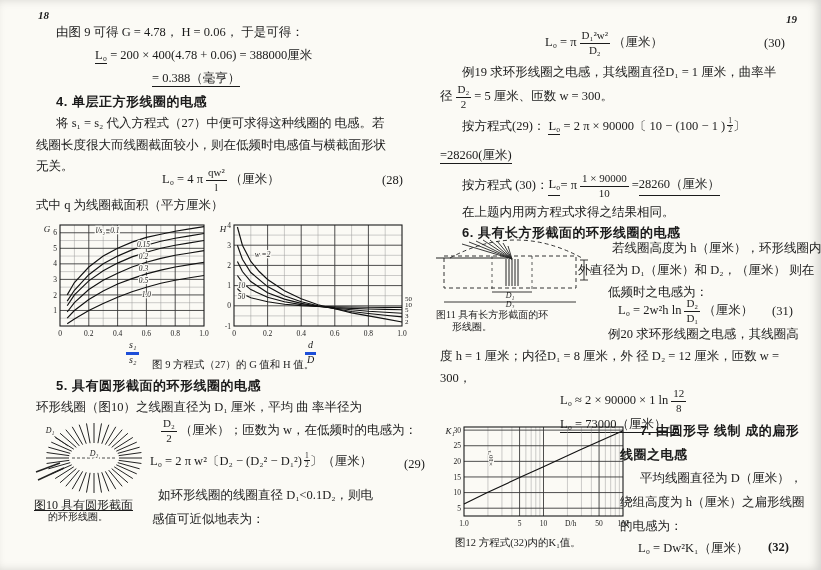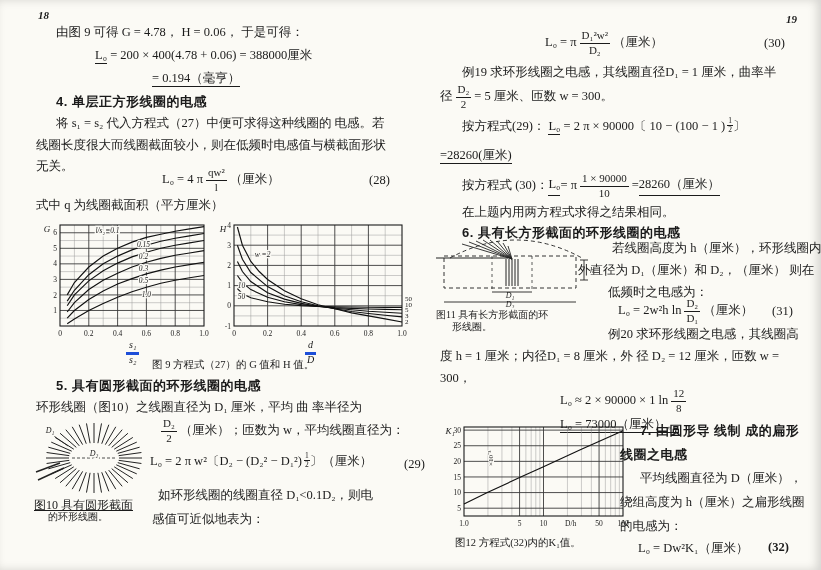--- a/index.html
+++ b/index.html
@@ -29,37 +29,37 @@
 <body>
 
 <div class="page">
 
   <div class="ln pgno" style="left:38px;top:8px;font-family:Liberation Serif, serif;">18</div>
 
   <div class="ln" style="left:56px;top:24px;">由图 9 可得 G = 4.78，  H = 0.06，  于是可得：</div>
 
   <div class="ln" style="left:95px;top:47px;"><span class="u">L₀</span><span> = 200 × 400(4.78 + 0.06) = 388000厘米</span></div>
 
-  <div class="ln" style="left:152px;top:70px;"><span class="u">= 0.194（毫亨）</span></div>
+  <div class="ln" style="left:152px;top:70px;"><span class="u">= 0.388（毫亨）</span></div>
 
   <div class="ln hd" style="left:56px;top:93px;">4.  单层正方形线圈的电感</div>
 
   <div class="ln" style="left:56px;top:115px;">将 s₁ = s₂ 代入方程式（27）中便可求得这种线圈的 电感。若</div>
   <div class="ln" style="left:36px;top:137px;">线圈长度很大而线圈截面较小，则在低频时电感值与横截面形状</div>
   <div class="ln" style="left:36px;top:158px;">无关。</div>
 
   <div class="ln fl" style="left:162px;top:167px;">
     <span>L₀ = 4 π</span>
     <span class="fr">
         <span class="n">qw²</span>
         <span class="d">l</span>
       </span>
     <span>（厘米）</span>
   </div>
-  <div class="eqno" style="left:369px;top:173px;">(28)</div>
+  <div class="eqno" style="left:382px;top:173px;">(28)</div>
 
   <div class="ln" style="left:36px;top:197px;">式中 q 为线圈截面积（平方厘米）</div>
 
   <div class="graph" style="left:40px;top:221px;"><svg width="170" height="120" viewBox="0 0 170 120">
         <line x1="34.4" y1="4" x2="34.4" y2="105" stroke="#9a9a9a" stroke-width="0.5"></line>
         <line x1="63.199999999999996" y1="4" x2="63.199999999999996" y2="105" stroke="#9a9a9a" stroke-width="0.5"></line>
         <line x1="92" y1="4" x2="92" y2="105" stroke="#9a9a9a" stroke-width="0.5"></line>
         <line x1="120.8" y1="4" x2="120.8" y2="105" stroke="#9a9a9a" stroke-width="0.5"></line>
         <line x1="149.6" y1="4" x2="149.6" y2="105" stroke="#9a9a9a" stroke-width="0.5"></line>
         <line x1="20" y1="97.23076923076924" x2="164" y2="97.23076923076924" stroke="#9a9a9a" stroke-width="0.5"></line>
@@ -214,21 +214,21 @@
         <text x="16" y="15" font-size="8" fill="#1b1b1b" font-family="'Liberation Serif',serif" text-anchor="middle" paint-order="stroke" stroke="#fbfaf5" stroke-width="2.6" font-style="italic">D₁</text>
       </svg></div>
   <div class="cap" style="left:34px;top:497px;font-size:12px;text-decoration:underline;">图10   具有圆形截面</div>
   <div class="cap" style="left:48px;top:510px;font-size:10px;font-family:Liberation Serif, serif;">的环形线圈。</div>
 
   <div class="ln fl" style="left:158px;top:418px;">
     <span class="fr">
         <span class="n">D₂</span>
         <span class="d">2</span>
       </span>
-    <span>（厘米）；匝数为 w，平均线圈直径为：</span>
+    <span>（厘米）；匝数为 w，在低频时的电感为：</span>
   </div>
 
   <div class="ln" style="left:150px;top:453px;">
     <span>L₀ = 2 π w²〔D₂ − (D₂² − D₁²)</span><span class="supfr">
         <span class="n">1</span>
         <span>2</span>
       </span><span>〕（厘米）</span>
   </div>
   <div class="eqno" style="left:384px;top:457px;margin-left:20px;">(29)</div>
 

